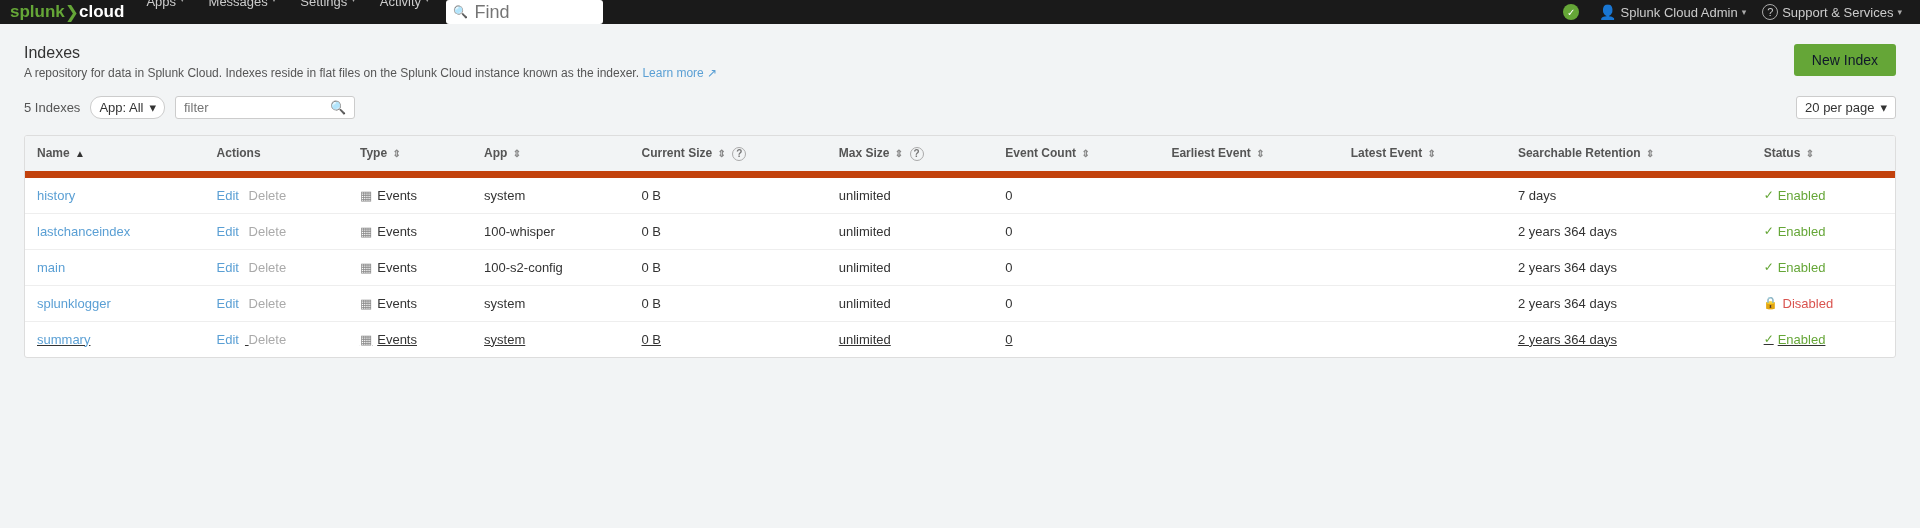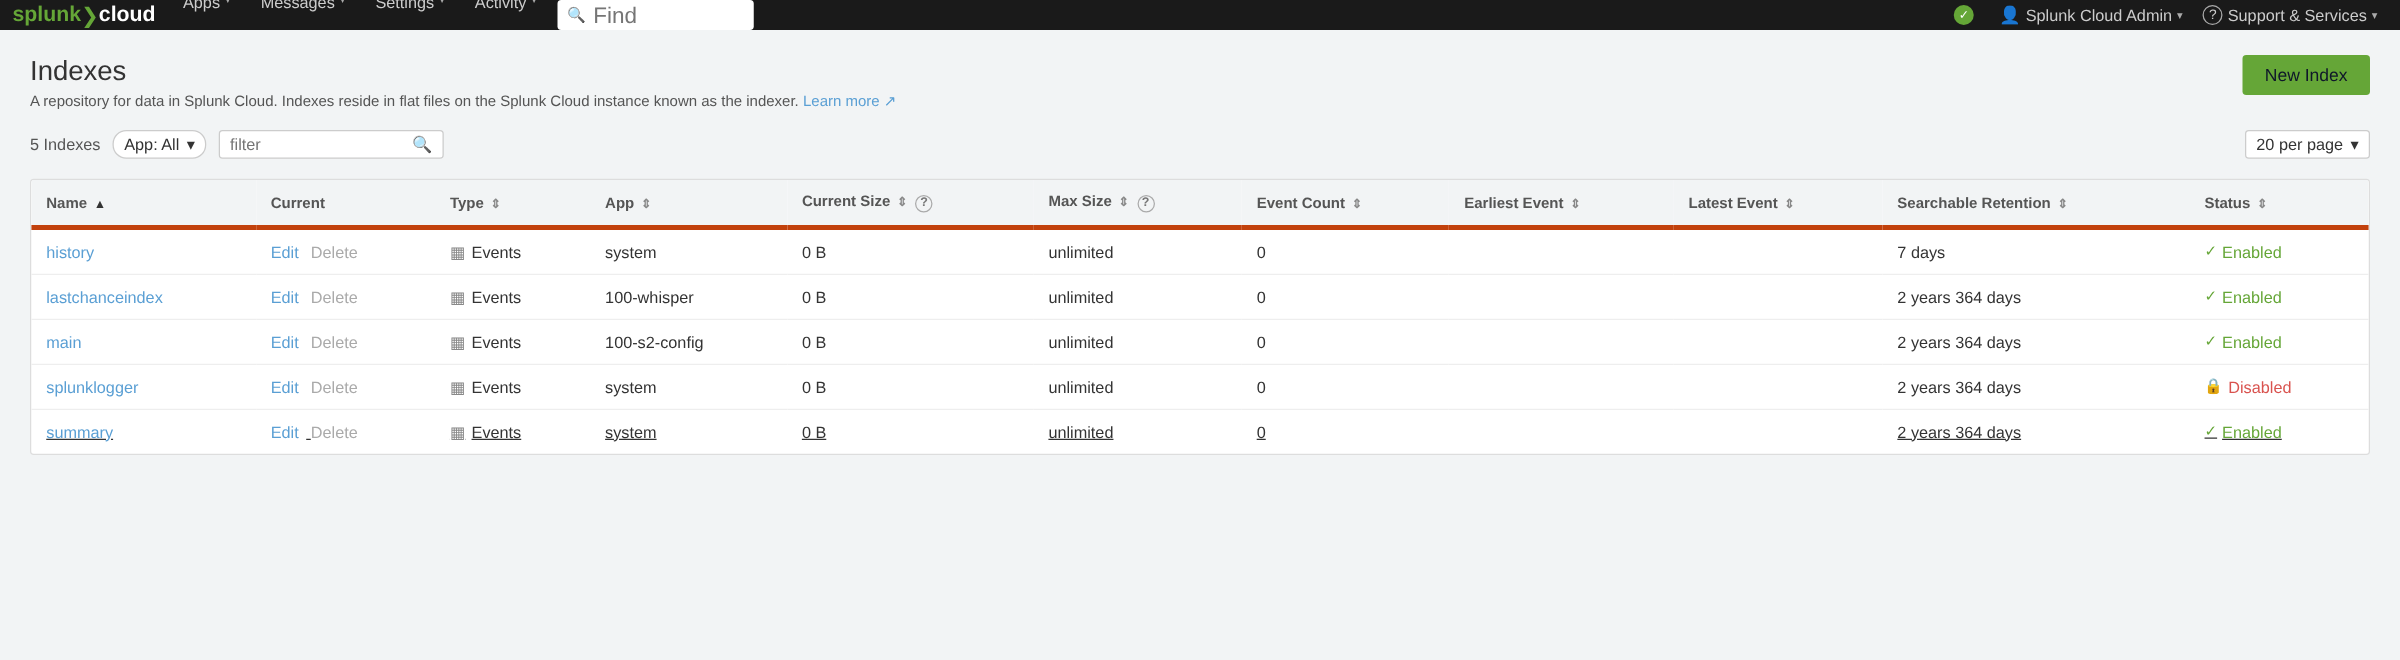--- a/index.html
+++ b/index.html
@@ -91,21 +91,21 @@
     .page {
       padding: 20px 24px;
     }
     .page-header {
       display: flex;
       align-items: flex-start;
       justify-content: space-between;
       margin-bottom: 16px;
     }
     .page-title {
-      font-size: 22px;
+      font-size: 16px;
       font-weight: normal;
       color: #333;
       margin-bottom: 4px;
     }
     .page-desc {
       font-size: 12px;
       color: #555;
     }
     .page-desc a {
       color: #5a9fd4;
@@ -187,21 +187,21 @@
       border: 1px solid #ddd;
       border-radius: 3px;
       overflow: hidden;
     }
     table {
       width: 100%;
       border-collapse: collapse;
     }
     thead {
       background: #f2f4f5;
-      border-bottom: 4px solid #c2410c;
+      border-bottom: 7px solid #c2410c;
     }
     thead th {
       padding: 10px 12px;
       text-align: left;
       font-size: 12px;
       font-weight: bold;
       color: #555;
       white-space: nowrap;
       border-bottom: 1px solid #ccc;
     }
@@ -358,21 +358,21 @@
 
   <div class="table-wrapper">
     <table>
       <thead>
         <tr>
           <th>
             <span>Name</span>
             <span class="sort-up">▲</span>
           </th>
           <th>
-            <span>Current</span>
+            <span>Actions</span>
           </th>
           <th>
             <span>Type</span>
             <span class="sort-icon">⇕</span>
           </th>
           <th>
             <span>App</span>
             <span class="sort-icon">⇕</span>
           </th>
           <th>

